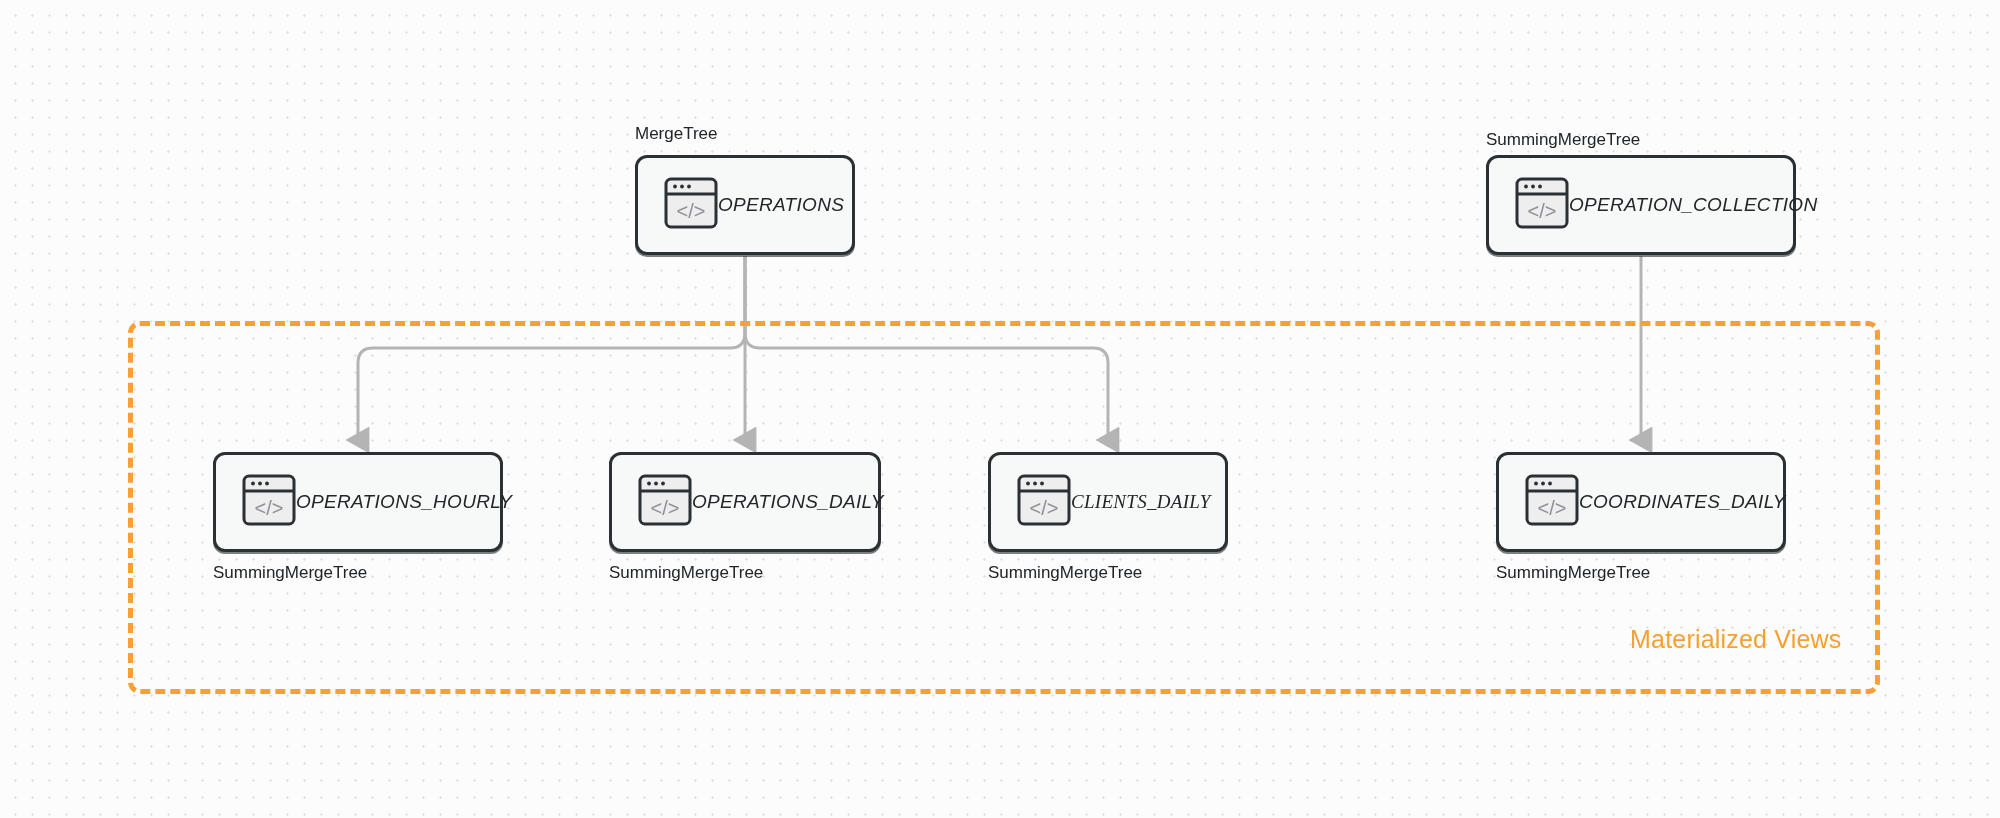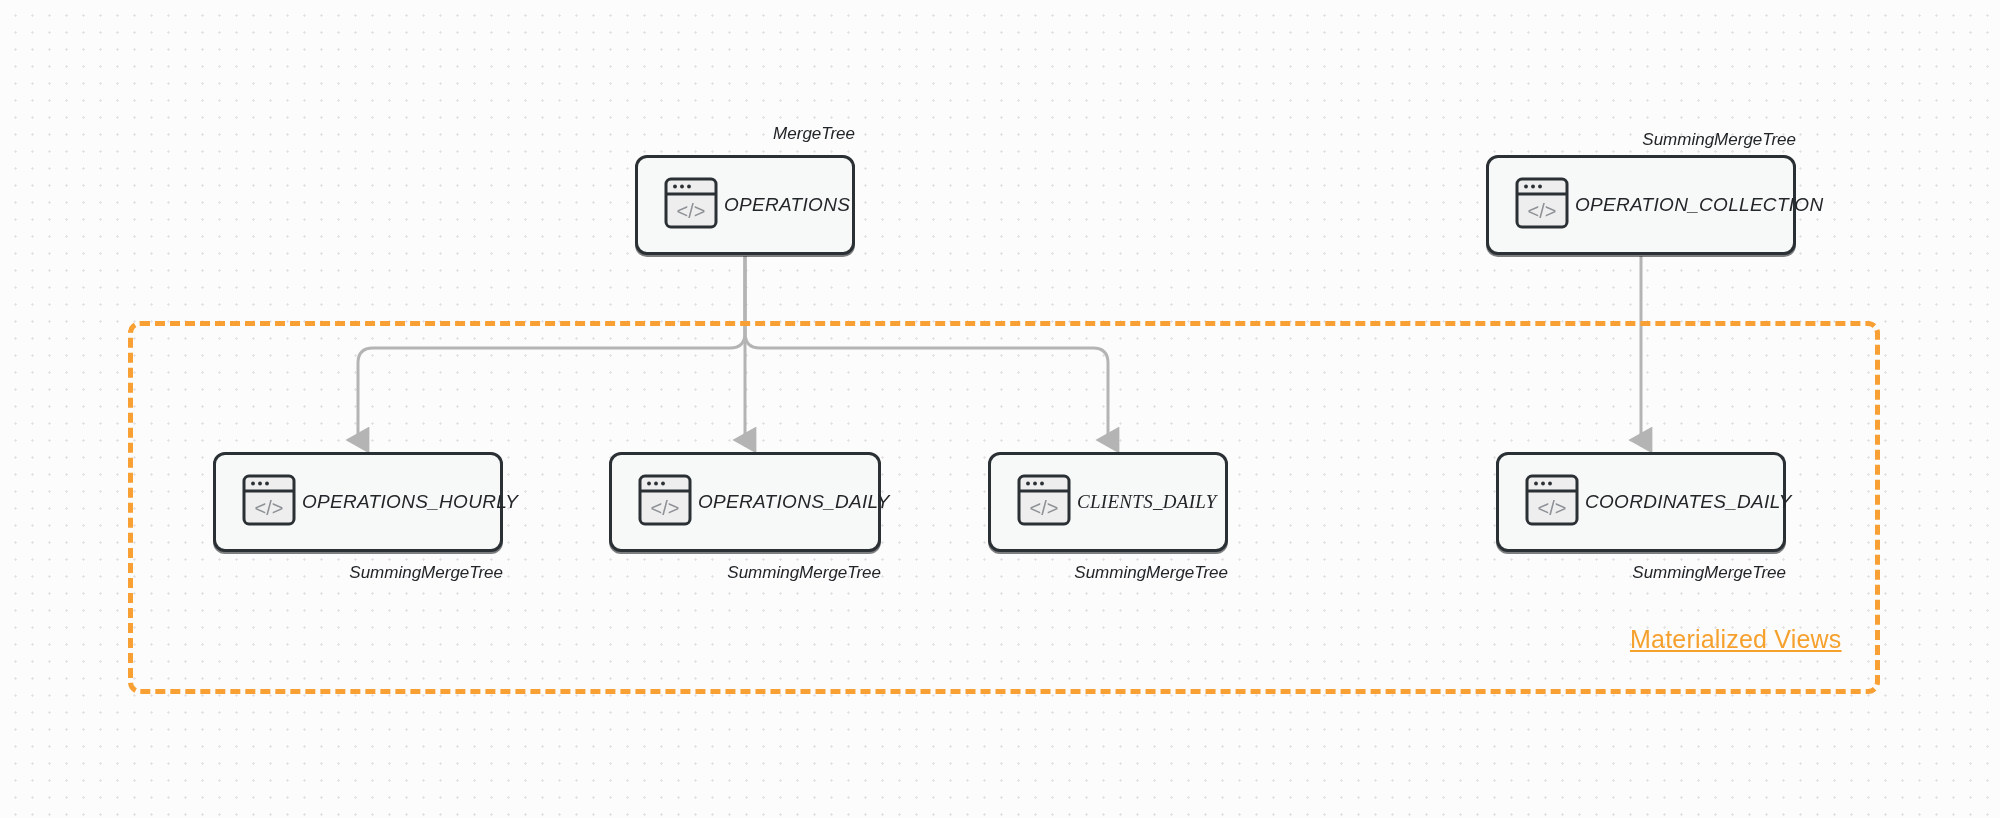--- a/index.html
+++ b/index.html
@@ -39,21 +39,20 @@
     border: 5px dashed #f8a033;
     border-radius: 12px;
     background: transparent;
   }
   .mv-group-label {
     position: absolute;
     color: #f6a02e;
     font-size: 25px;
     letter-spacing: 0.2px;
     white-space: nowrap;
-    text-decoration: underline;
   }
   
   .node {
     position: absolute;
     box-sizing: border-box;
     background: #f7f9f8;
     border: 3px solid #2b3034;
     border-radius: 12px;
     display: flex;
     align-items: center;
@@ -64,35 +63,33 @@
     margin-left: 26px;
   }
   .node-label {
     flex: 1 1 auto;
     text-align: center;
     font-style: italic;
     font-size: 19px;
     color: #232629;
     letter-spacing: 0.3px;
     padding-right: 14px;
-    padding-left: 6px;
     white-space: nowrap;
   }
   .node-label.narrow {
     padding-right: 22px;
     font-family: Liberation Serif, serif;
   }
   
   .caption {
     position: absolute;
     font-size: 17px;
     color: #222528;
     white-space: nowrap;
-    text-align: right;
-    font-style: italic;
+    text-align: left;
   }
 </style>
 </head>
 <body>
 
 <div id="canvas">
 
   <svg id="edges" viewBox="0 0 2000 818" width="2000" height="818" xmlns="http://www.w3.org/2000/svg">
     <defs>
       <marker id="arrowhead" markerWidth="9" markerHeight="9" refX="4.5" refY="4.4" orient="auto" markerUnits="strokeWidth">

